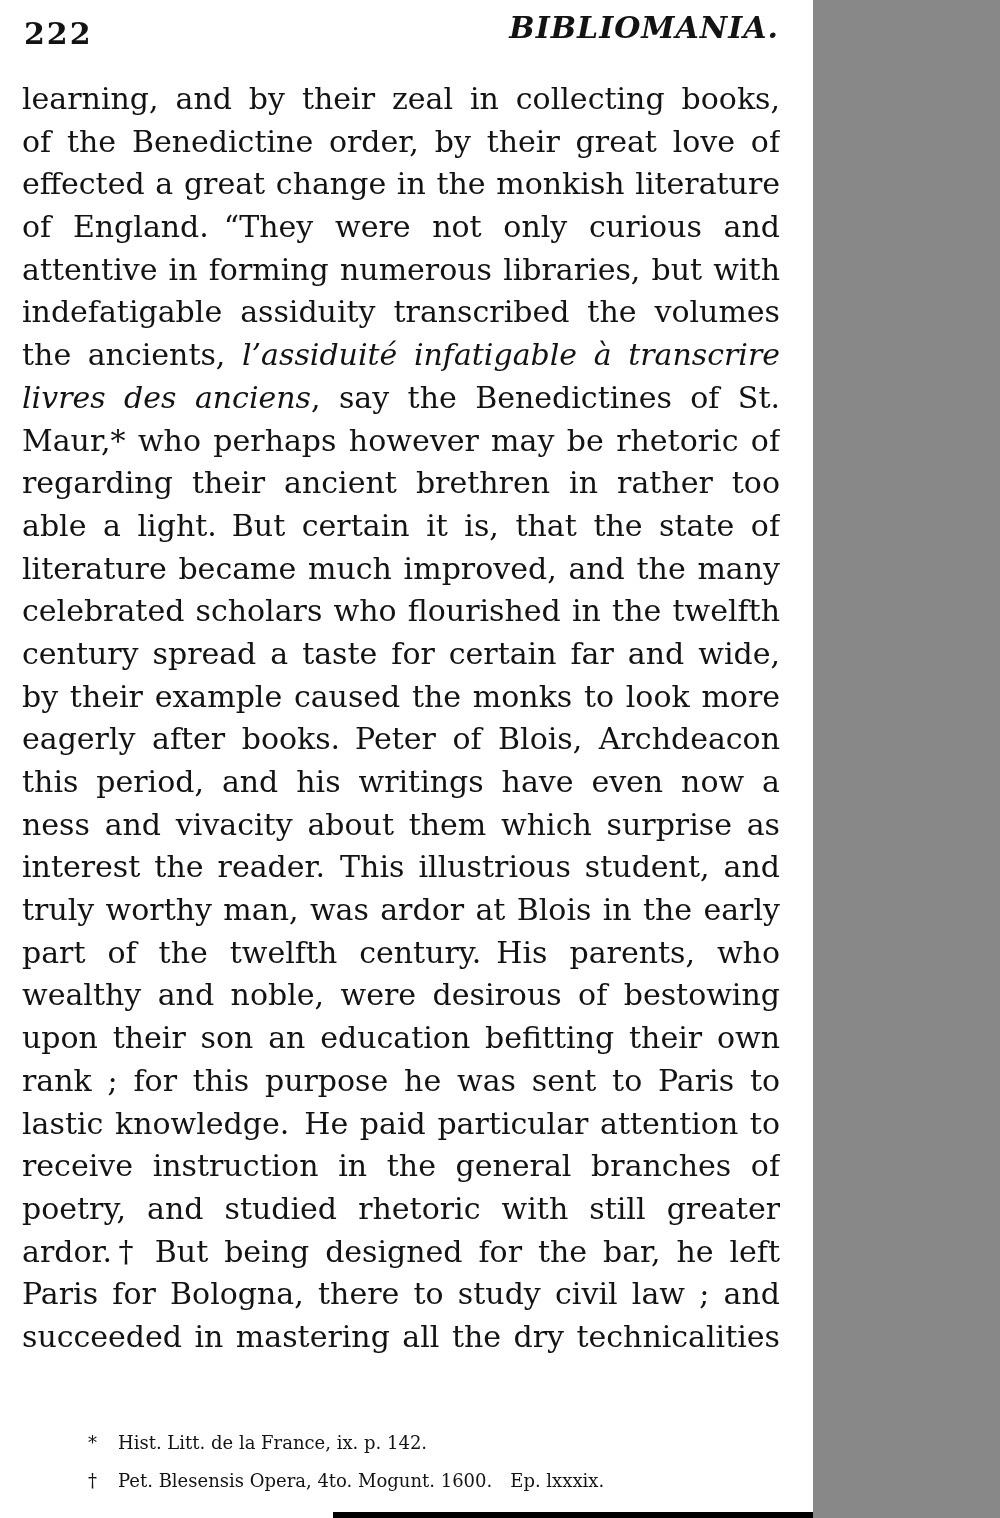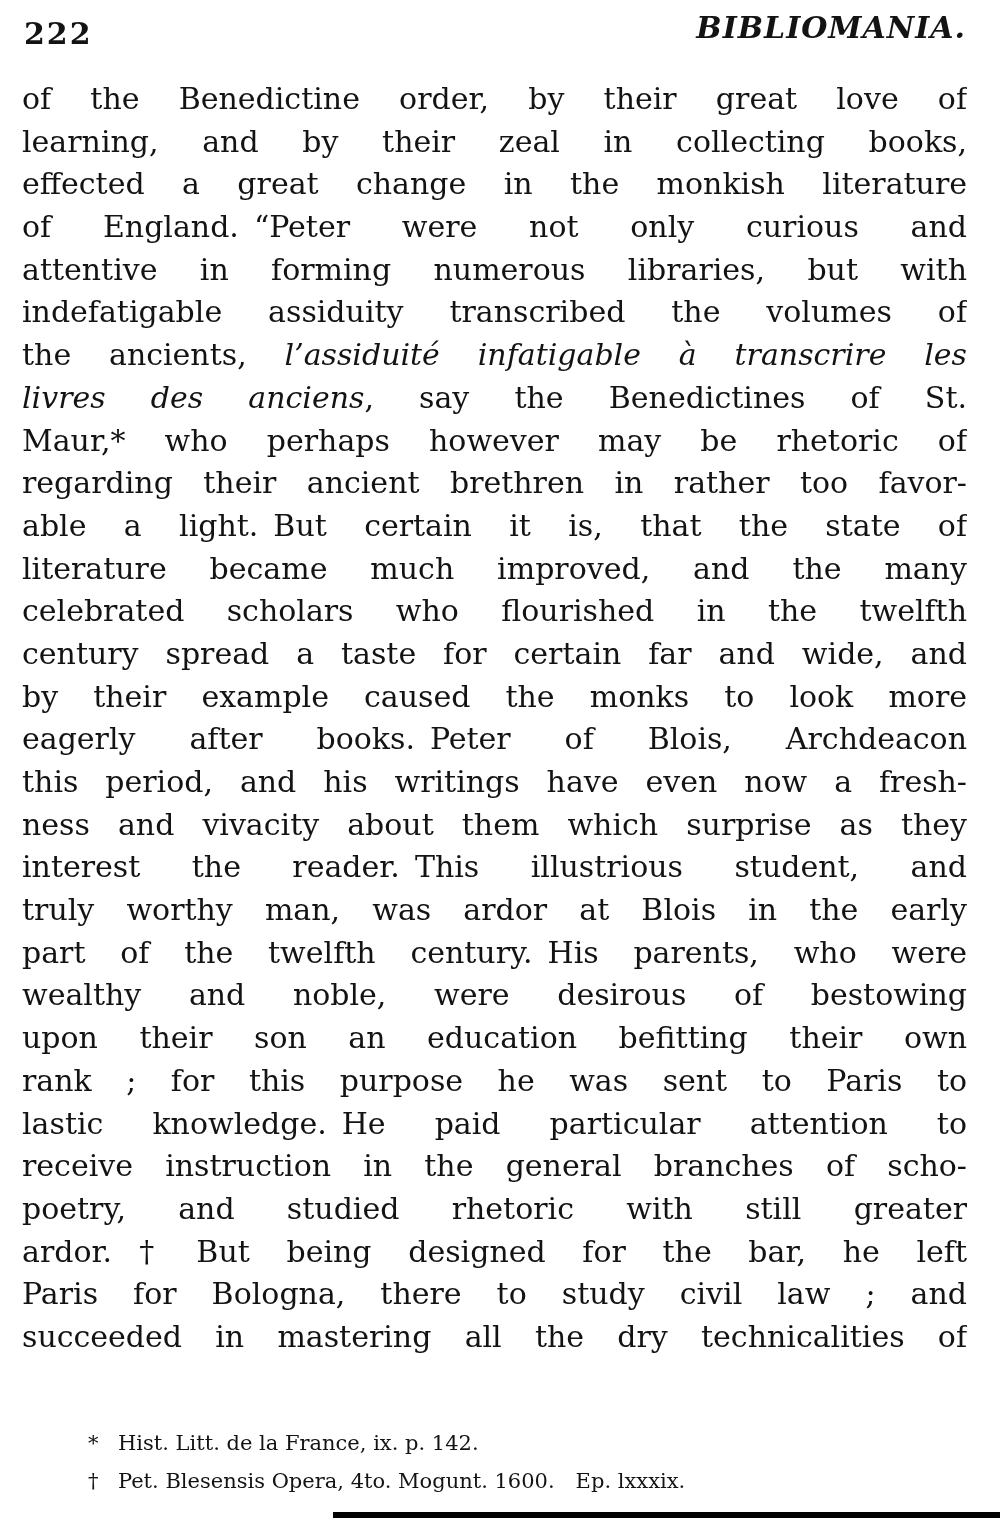--- a/index.html
+++ b/index.html
@@ -1,18 +1,18 @@
 <!DOCTYPE html>
 <html><head>
 <meta charset="utf-8">
 <style>
   html, body { margin: 0; padding: 0; background: #888; }
   .page {
     position: relative;
-    width: 1000px;
+    width: 813px;
     height: 1518px;
     background: var(--paper, #ffffff);
     color: var(--ink, #131313);
     font-family: "DejaVu Serif", serif;
     overflow: hidden;
   }
   .header { position: absolute; top: 10px; left: 24px; right: 34px; height: 48px; }
   .page-num {
     position: absolute; left: 0; top: 6px;
     font-size: 30px; font-weight: 700; letter-spacing: 2px;
@@ -23,43 +23,43 @@
   }
   .body-text { position: absolute; left: 22px; right: 33px; top: 78px; font-size: 30px; }
   .line {
     text-align: justify;
     text-align-last: justify;
     line-height: 42.7px;
     height: 42.7px;
     overflow: hidden;
   }
   .it { font-style: italic; }
-  .footnotes { position: absolute; left: 88px; right: 40px; top: 1424px; font-size: 21px; }
+  .footnotes { position: absolute; left: 88px; right: 40px; top: 1424px; font-size: 18px; }
   .fn-line { line-height: 38px; white-space: nowrap; }
   .fn-marker { display: inline-block; width: 30px; }
   .scan-bar {
     position: absolute; left: 333px; right: 0; bottom: 0; height: 6px;
     background: var(--bar, #000000);
   }
 </style>
 </head>
 <body>
 
 <div class="page" style="--ink: #131313; --paper: #ffffff; --bar: #000000;">
 
   <div class="header">
     <span class="page-num">222</span>
     <span class="running-title">BIBLIOMANIA.</span>
   </div>
 
   <div class="body-text" id="body-lines">
+      <div class="line"><span>learning, and by their zeal in collecting books,</span></div>
       <div class="line"><span>of the Benedictine order, by their great love of</span></div>
-      <div class="line"><span>learning, and by their zeal in collecting books,</span></div>
       <div class="line"><span>effected a great change in the monkish literature</span></div>
-      <div class="line"><span>of England. “Peter were not only curious and</span></div>
+      <div class="line"><span>of England. “They were not only curious and</span></div>
       <div class="line"><span>attentive in forming numerous libraries, but with</span></div>
       <div class="line"><span>indefatigable assiduity transcribed the volumes of</span></div>
       <div class="line"><span>the ancients, </span><span class="it">l’assiduité infatigable à transcrire les</span></div>
       <div class="line"><span class="it">livres des anciens</span><span>, say the Benedictines of St.</span></div>
       <div class="line"><span>Maur,* who perhaps however may be rhetoric of</span></div>
       <div class="line"><span>regarding their ancient brethren in rather too favor-</span></div>
       <div class="line"><span>able a light. But certain it is, that the state of</span></div>
       <div class="line"><span>literature became much improved, and the many</span></div>
       <div class="line"><span>celebrated scholars who flourished in the twelfth</span></div>
       <div class="line"><span>century spread a taste for certain far and wide, and</span></div>

